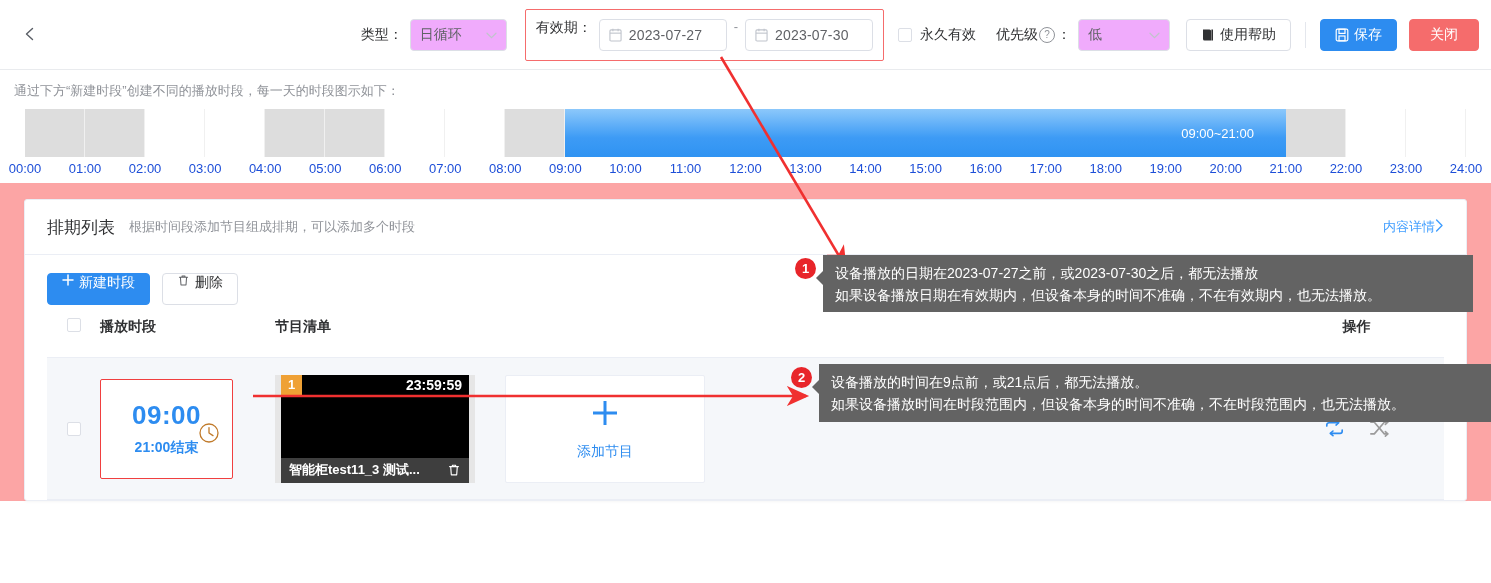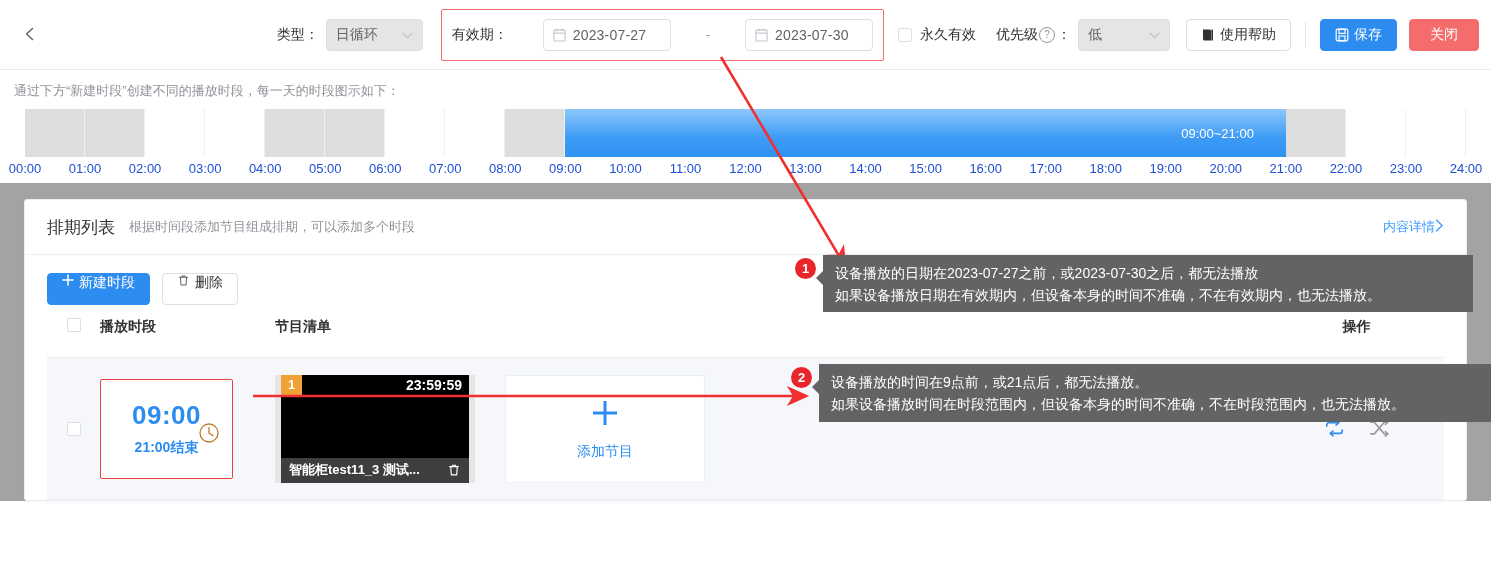--- a/index.html
+++ b/index.html
@@ -22,30 +22,30 @@
     color:#5a5e66;cursor:pointer;
   }
   .back-btn svg{display:block;}
   .hdr-right{
     position:absolute;right:12px;top:0;height:69px;
     display:flex;align-items:center;gap:0px;
   }
   .fld-label{font-size:14px;color:#303133;margin-right:7px;white-space:nowrap;}
   .sel{
     height:32px;min-width:92px;border:1px solid #dcdfe6;border-radius:4px;
-    background:#e5e5e5;display:flex;align-items:center;justify-content:space-between;
+    background:#f0abfc;display:flex;align-items:center;justify-content:space-between;
     padding:0 9px;box-sizing:border-box;cursor:pointer;font-family:Liberation Serif, serif;
   }
   .sel .v{font-size:14px;color:#606266;}
   .sel .caret{color:#c0c4cc;font-size:11px;margin-left:10px;}
   .group{display:flex;align-items:center;}
   .dater-wrap{
-    position:relative;display:flex;align-items:center;
+    position:relative;display:flex;align-items:flex-start;
     border:1px solid #f56c6c;border-radius:2px;
-    padding:9px 10px 9px 10px;margin:0 6px 0 18px;gap:28px;
+    padding:9px 10px 9px 10px;margin:0 6px 0 18px;
   }
   .dater{
     height:32px;border:1px solid #dcdfe6;border-radius:4px;background:#fff;
     display:flex;align-items:center;padding:0 9px;box-sizing:border-box;cursor:pointer;
   }
   .dater .cal{color:#c0c4cc;margin-right:7px;display:flex;}
   .dater .dv{font-size:14px;color:#606266;letter-spacing:.2px;}
   .dash{margin:0 7px;color:#909399;font-size:13px;}
   .cbx{
     width:14px;height:14px;border:1px solid #dcdfe6;border-radius:2px;background:#fff;
@@ -83,21 +83,21 @@
     display:flex;align-items:center;justify-content:flex-end;
     color:#fff;font-size:13px;box-sizing:border-box;
   }
   .tl-range span{margin-right:32px;}
   .tl-ticks{position:relative;height:26px;margin:0 25px;}
   .tl-ticks .t{
     position:absolute;top:4px;transform:translateX(-50%);
     font-size:13px;color:#1d4ed8;white-space:nowrap;
   }
   
-  .page-body{background:#a3a3a3;padding:16px 24px 0 24px;box-sizing:border-box;}
+  .page-body{background:#fca5a5;padding:16px 24px 0 24px;box-sizing:border-box;}
   .card{
     border:1px solid #ebeef5;border-radius:3px;background:#fff;
     box-shadow:0 1px 3px rgba(0,0,0,.04);
   }
   .card-hd{
     height:55px;border-bottom:1px solid #ebeef5;display:flex;align-items:center;
     padding:0 22px;box-sizing:border-box;
   }
   .card-hd .title{font-size:17px;color:#303133;font-weight:400;}
   .card-hd .sub{font-size:13px;color:#909399;margin-left:14px;}

